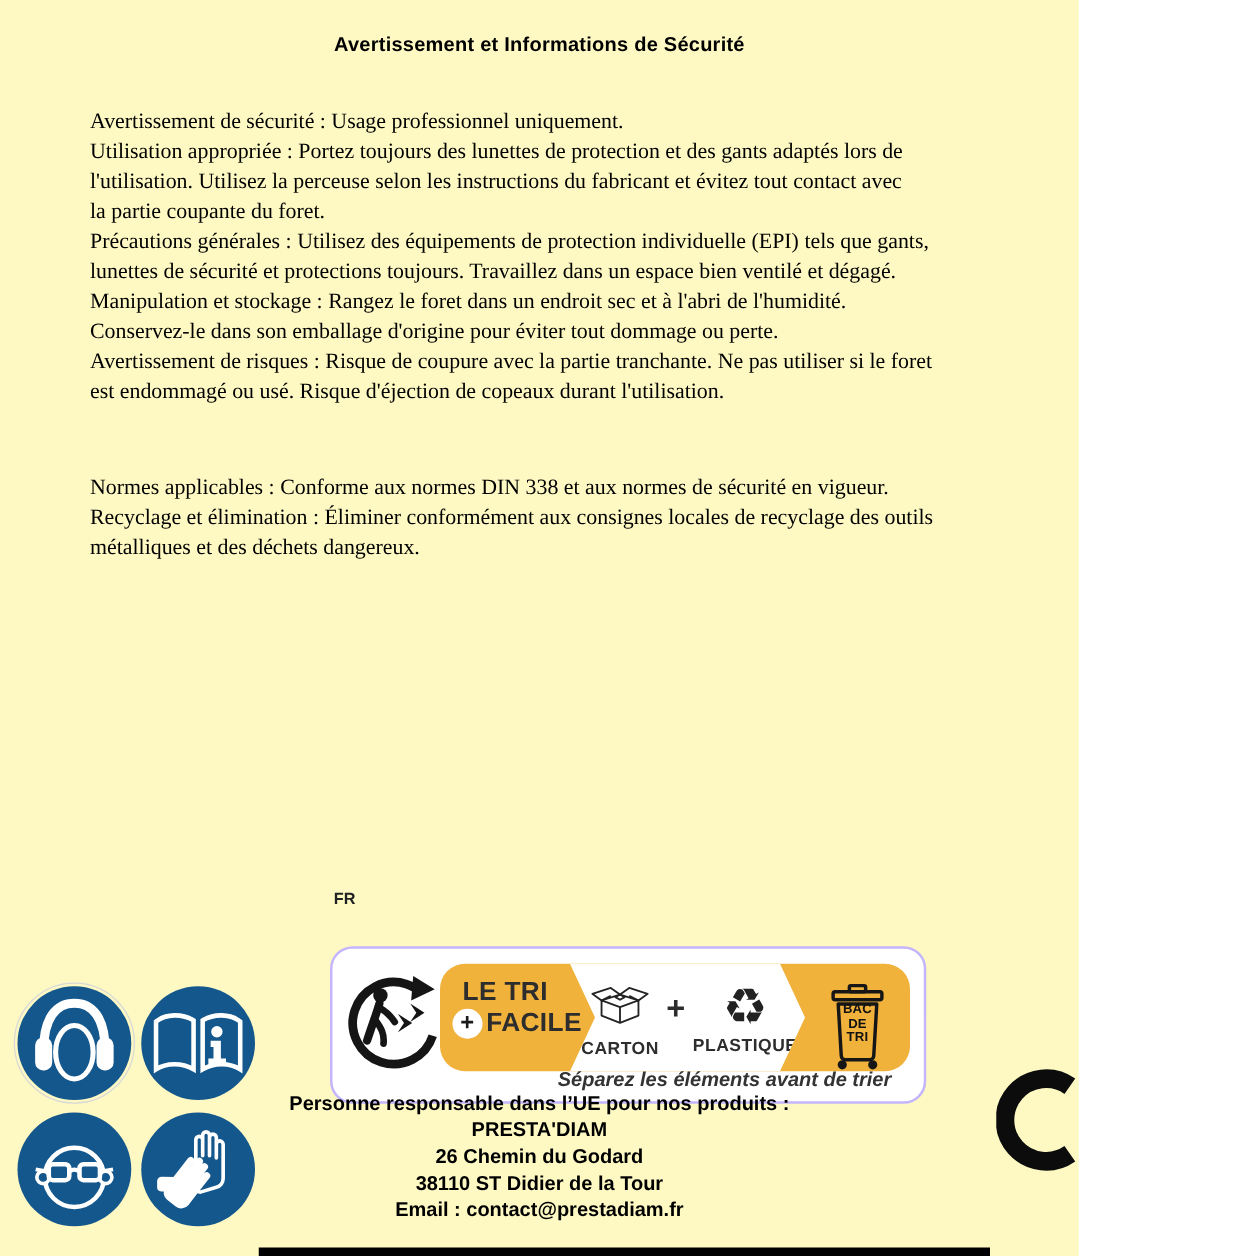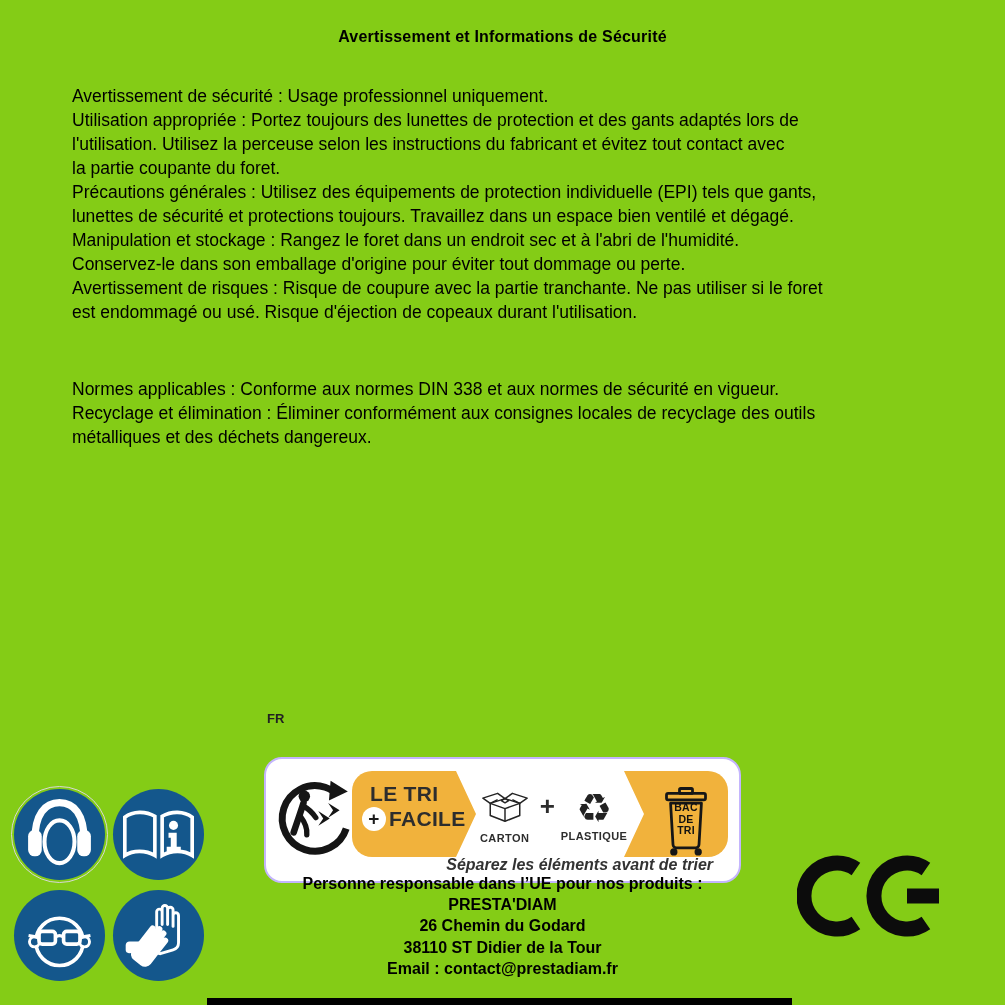--- a/index.html
+++ b/index.html
@@ -3,28 +3,28 @@
 <meta charset="utf-8">
 <style>
   :root{
     --blue:#14578C;
     --yellow:#F1B23C;
     --ink:#000000;
     --dark:#2d2d2d;
   }
   html,body{margin:0;padding:0;background:#fff;}
   .page{
-    position:relative;width:1005px;height:1005px;background:#84cc16;overflow:hidden;
+    position:relative;width:863px;height:1005px;background:#fef9c3;overflow:hidden;
     font-family:"Liberation Sans",sans-serif;color:var(--ink);
   }
   .doc-title{
     position:absolute;top:28px;left:0;width:100%;text-align:center;
     font-size:16px;font-weight:bold;letter-spacing:.2px;
   }
-  .body-text{position:absolute;left:72px;top:84px;}
+  .body-text{position:absolute;left:72px;top:84px;font-family:Liberation Serif, serif;}
   .text-line{font-size:17.5px;line-height:24px;white-space:nowrap;}
   .para2{margin-top:53px;}
 
   
   .fr-label{position:absolute;left:267px;top:711px;font-size:13px;font-weight:bold;color:#222;}
   .infotri-box{
     position:absolute;left:264px;top:757px;width:477px;height:126px;box-sizing:border-box;
     background:#fff;border:2px solid #c4b5fd;border-radius:18px;
   }
   .triman-wrap{position:absolute;left:8px;top:10px;width:82px;height:94px;}
@@ -40,21 +40,21 @@
     width:24px;height:24px;border-radius:50%;background:#fff;flex:0 0 24px;
     display:flex;align-items:center;justify-content:center;
     font-size:19px;font-weight:bold;color:#1a1a1a;line-height:1;
   }
   .white-panel{
     width:188px;box-sizing:border-box;background:#fff;
     clip-path:polygon(0 0, calc(100% - 20px) 0, 100% 50%, calc(100% - 20px) 100%, 0 100%, 20px 50%);
     display:flex;align-items:center;justify-content:center;gap:5px;padding:0 24px 0 27px;
   }
   .material{display:flex;flex-direction:column;align-items:center;}
-  .material-label{font-size:11px;font-weight:bold;color:var(--dark);letter-spacing:.4px;margin-top:1px;}
+  .material-label{font-size:14px;font-weight:bold;color:var(--dark);letter-spacing:.4px;margin-top:1px;}
   .mat-plus{font-size:26px;font-weight:bold;color:var(--dark);margin:0 1px 16px;}
   .recycle-glyph{font-family:"DejaVu Sans",sans-serif;font-size:40px;line-height:42px;color:#222;}
   .bin-area{flex:1;display:flex;align-items:center;justify-content:center;margin-top:14px;}
   .bin-wrap{position:relative;width:52px;height:72px;}
   .bin-wrap svg{position:absolute;left:0;top:0;}
   .bin-text{
     position:absolute;left:0;right:0;top:17px;text-align:center;
     font-size:10.5px;font-weight:bold;line-height:11.5px;color:#111;letter-spacing:.2px;
   }
   .caption{

